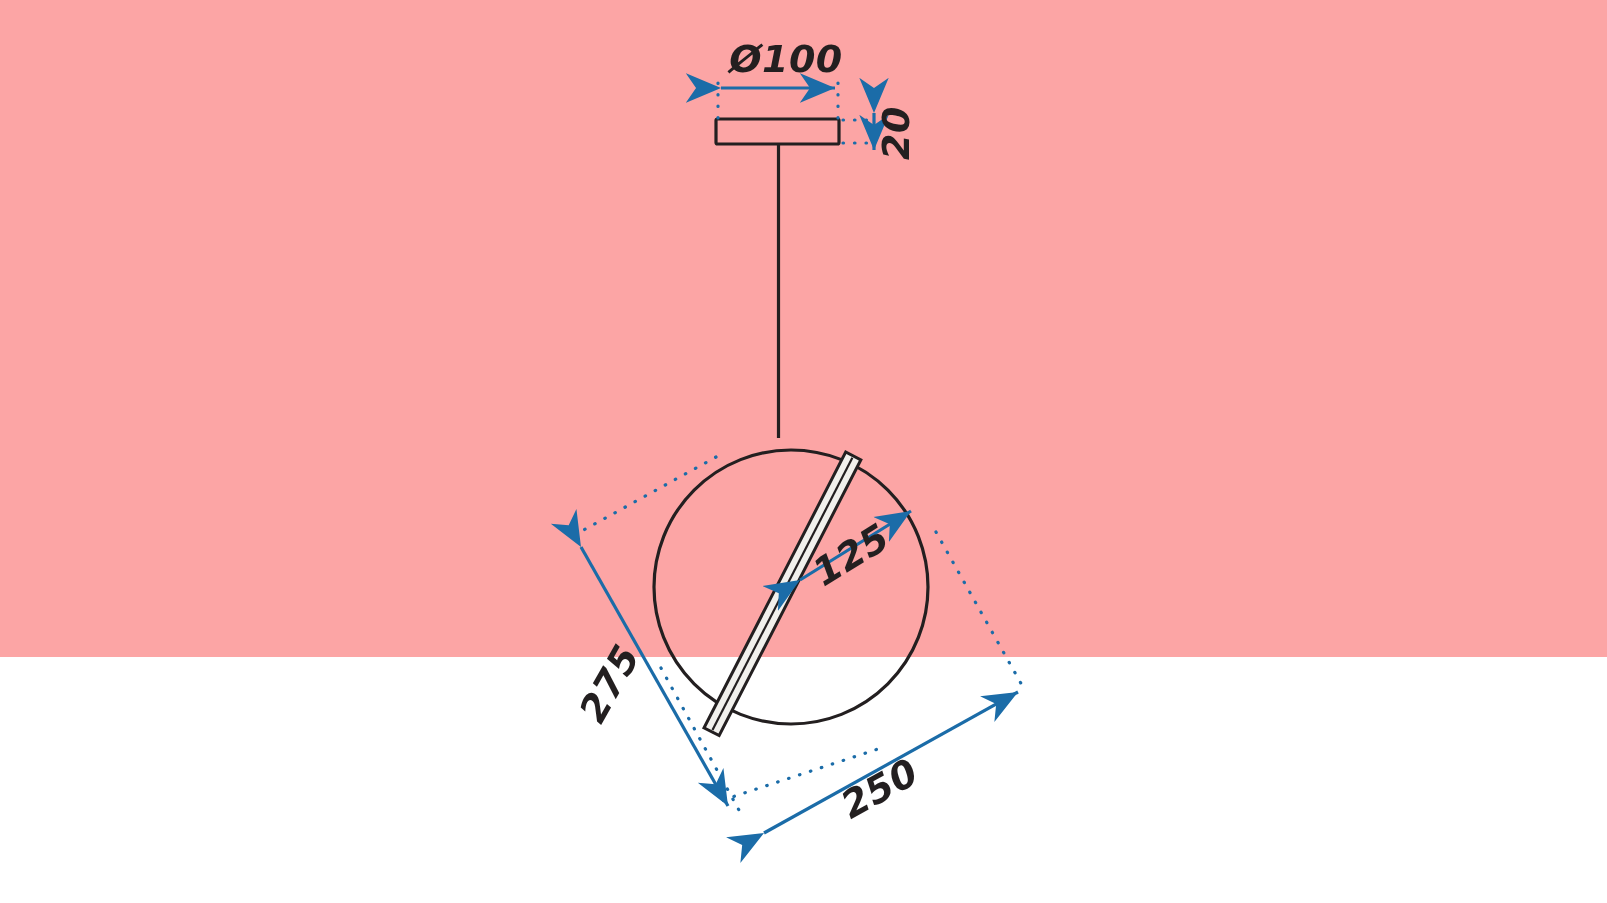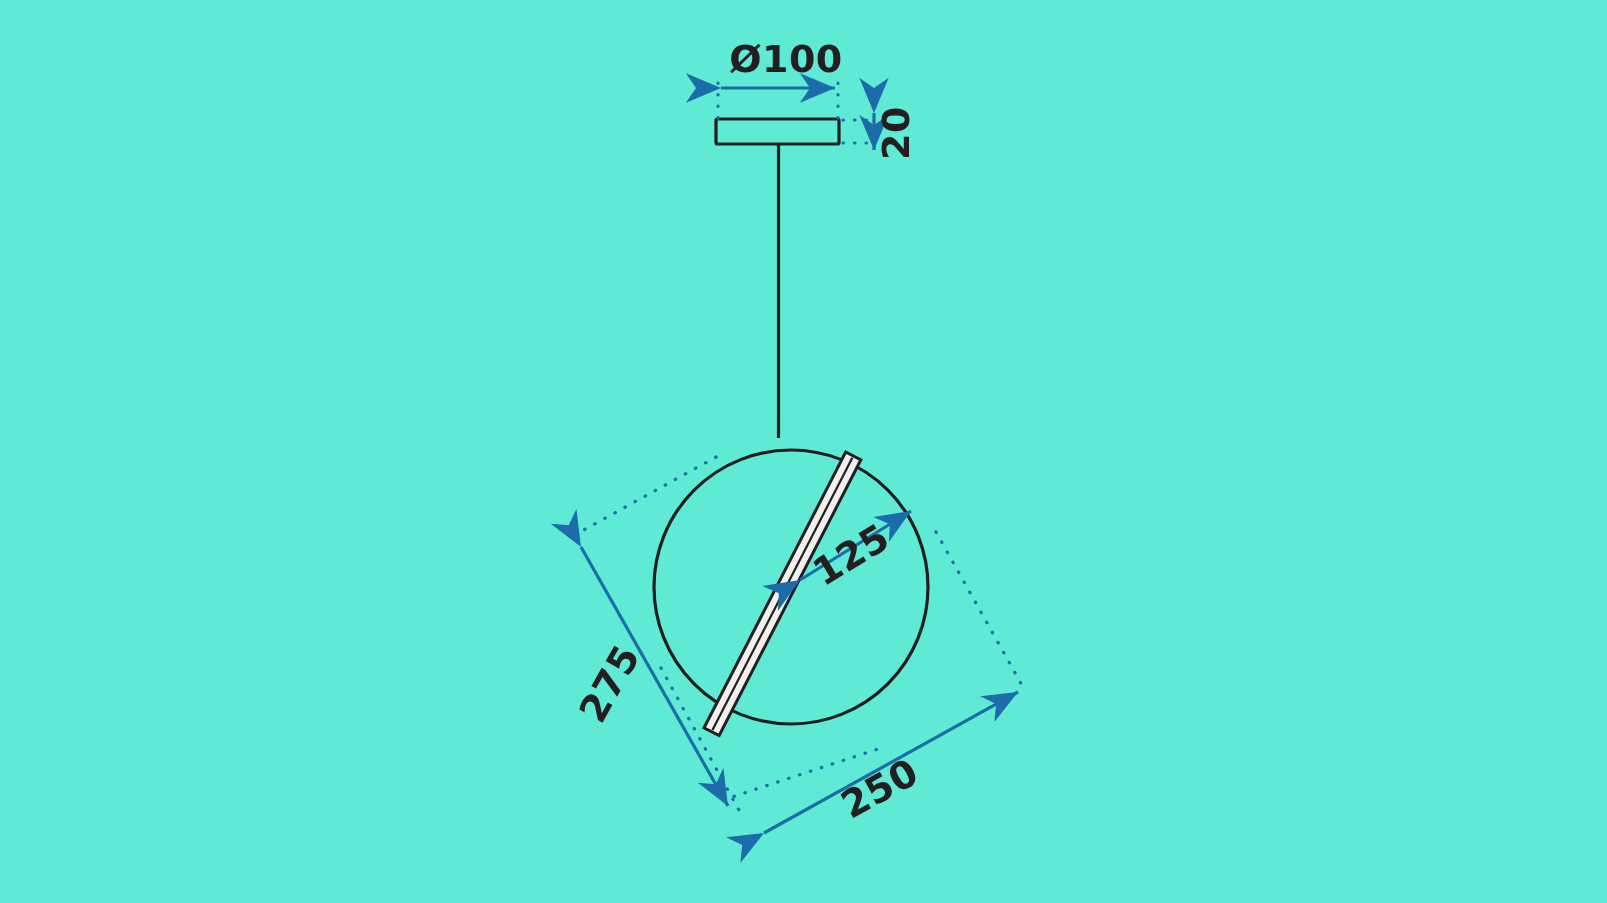--- a/index.html
+++ b/index.html
@@ -9,22 +9,23 @@
   }
   body {
     width: 1607px;
     height: 903px;
     overflow: hidden;
     font-family: "DejaVu Sans", sans-serif;
   }
   #drawing-root {
     position: relative;
     width: 1607px;
-    height: 903px;
-    background: #5eead4;
+    height: 657px;
+    background: #fca5a5;
+    font-style: italic;
   }
   svg#tech-drawing {
     display: block;
     width: 1607px;
     height: 903px;
   }
   .dim-text {
     font-family: "DejaVu Sans", sans-serif;
     font-size: 38px;
     font-weight: 600;

